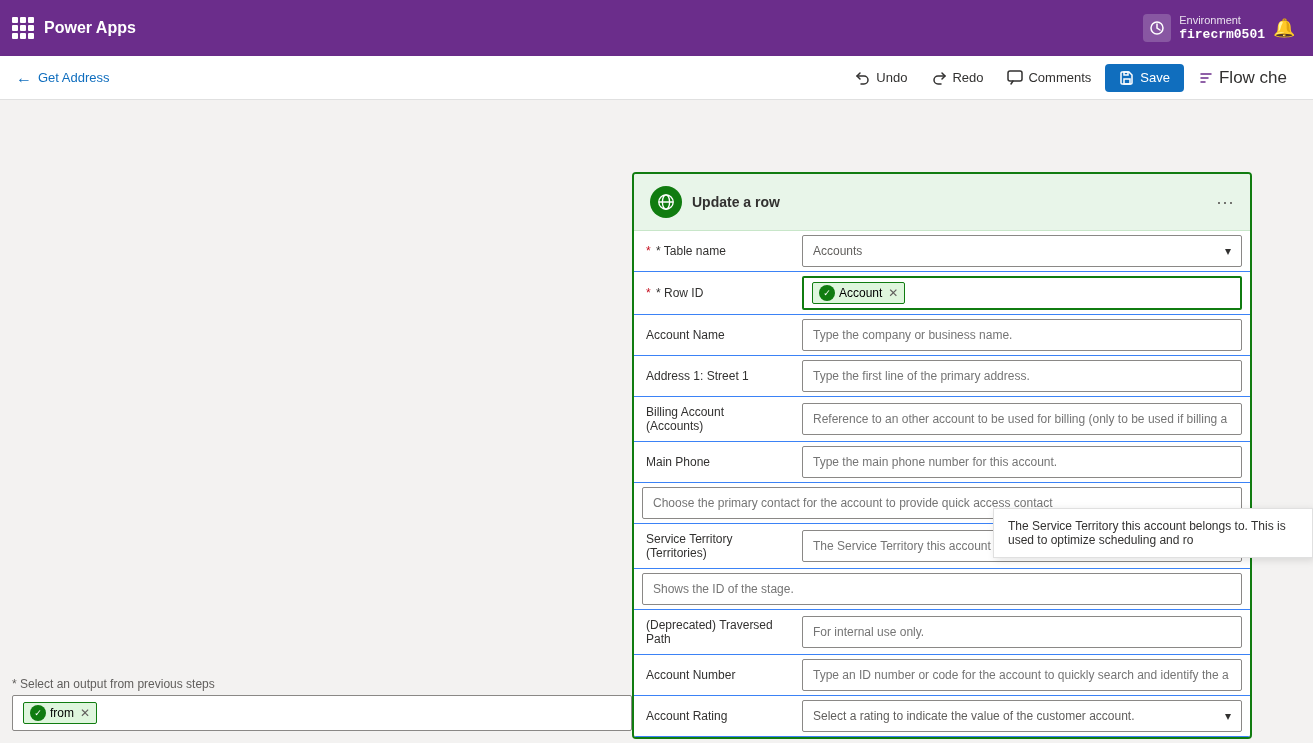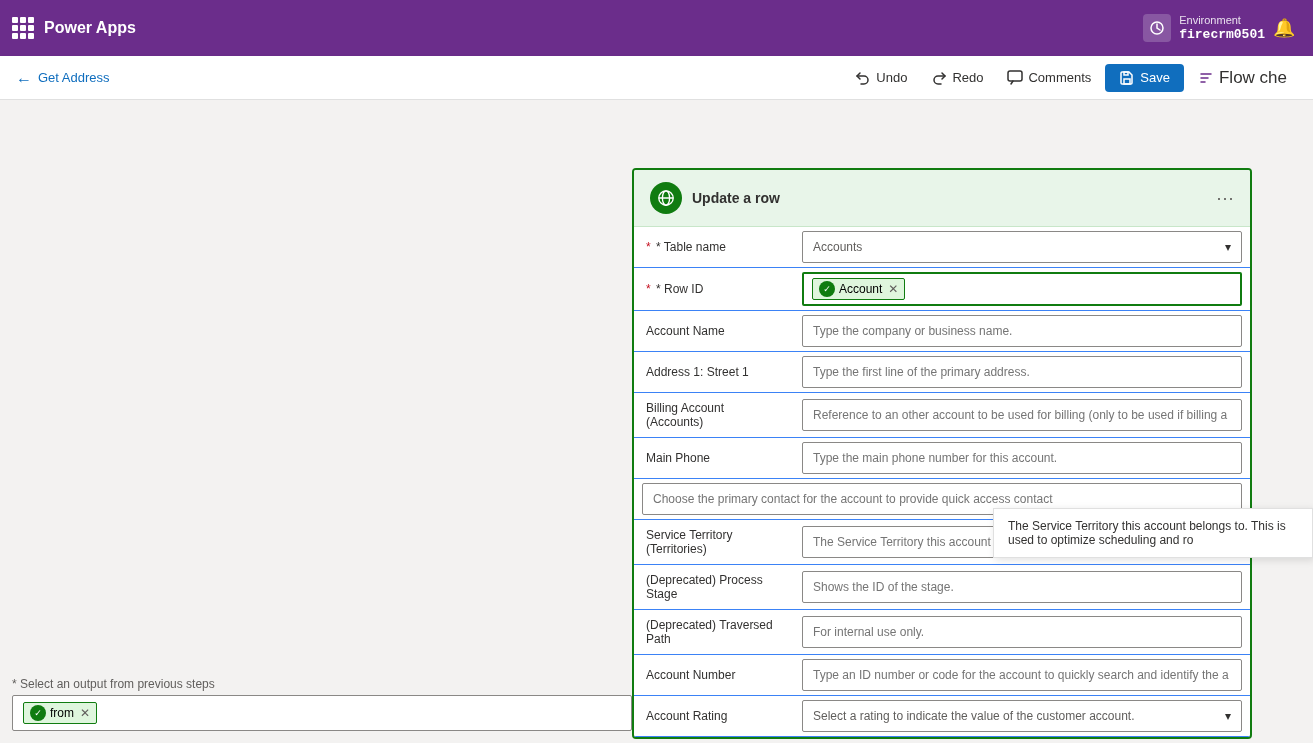--- a/index.html
+++ b/index.html
@@ -409,21 +409,20 @@
       </div>
 
       <div class="form-row">
         <div class="form-label">Service Territory (Territories)</div>
         <div class="form-input-area">
           <input class="form-input" type="text" placeholder="The Service Territory this account belongs to. This is used to optimize schedulin" style="">
         </div>
       </div>
 
       <div class="form-row">
-        <div class="form-label">(Deprecated) Process Stage</div>
         <div class="form-input-area">
           <input class="form-input" type="text" placeholder="Shows the ID of the stage." style="">
         </div>
       </div>
 
       <div class="form-row">
         <div class="form-label">(Deprecated) Traversed Path</div>
         <div class="form-input-area">
           <input class="form-input" type="text" placeholder="For internal use only." style="">
         </div>

